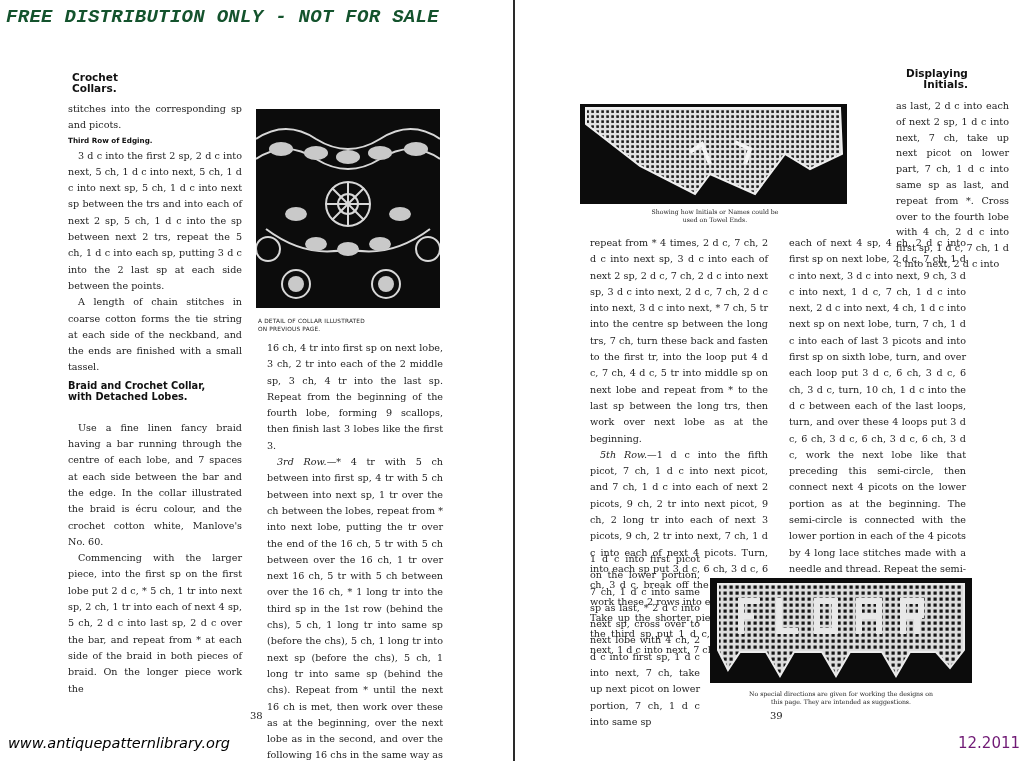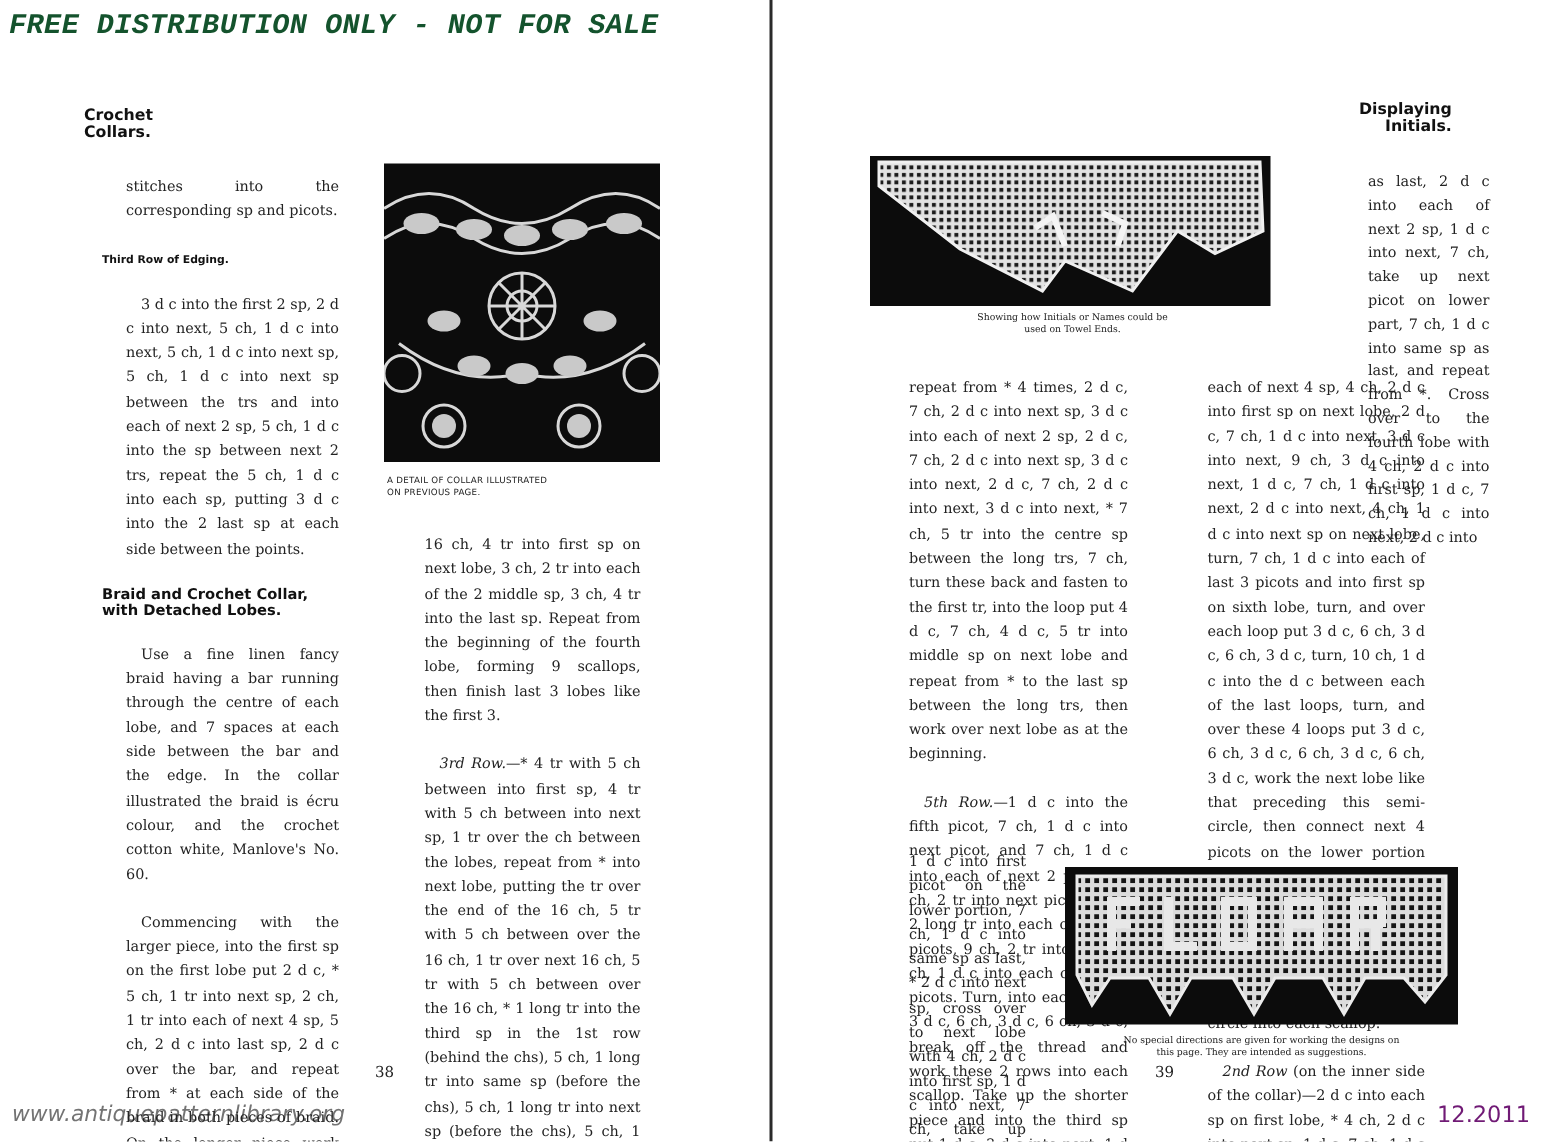--- a/index.html
+++ b/index.html
@@ -7,71 +7,72 @@
     width: 1028px; height: 761px; position: relative; overflow: hidden;
     background: #ffffff; font-family: "DejaVu Serif", serif; color: #1e1e1e;
   }
   .watermark-top {
     position: absolute; left: 6px; top: 6px;
     font-family: Liberation Mono, monospace; font-weight: bold; font-style: italic;
     font-size: 19px; color: #14532d; letter-spacing: 0.3px;
   }
   .watermark-url {
     position: absolute; left: 8px; top: 735px;
-    font-family: "DejaVu Sans", sans-serif; font-style: italic; font-size: 14.5px; color: #737373;
+    font-family: "DejaVu Sans", sans-serif; font-style: italic; font-size: 14.5px; color: #000000;
   }
   .watermark-date {
     position: absolute; left: 958px; top: 734px;
     font-family: "DejaVu Sans", sans-serif; font-size: 15px; color: #701a75;
   }
   .spine { position: absolute; left: 513px; top: 0; width: 2px; height: 761px; background: #2a2a2a; }
 
   .heading {
     position: absolute; font-family: "DejaVu Sans", sans-serif; font-weight: bold;
     font-size: 10.5px; line-height: 11px; color: #111;
   }
   .col {
     position: absolute; font-size: 9.6px; line-height: 16.3px; text-align: justify; color: #222;
   }
-  .col p { margin: 16px; }
+  .col p { margin: 0; }
   .col p.indent { text-indent: 10px; }
   .subhead {
     font-family: "DejaVu Sans", sans-serif; font-weight: bold; font-size: 7.2px; line-height: 14px; color: #111;
   }
   .subhead2 {
-    font-family: "DejaVu Sans", sans-serif; font-weight: bold; font-size: 9.8px; line-height: 11px; color: #111; margin: 4px 0 6px 0;
+    font-family: "DejaVu Sans", sans-serif; font-weight: bold; font-size: 9.8px; line-height: 11px; color: #111; margin: 4px 0 18px 0;
   }
   .caption {
     position: absolute; font-size: 6.2px; line-height: 7.5px; color: #222; text-align: center;
   }
   .caption.left { text-align: left; font-family: "DejaVu Sans", sans-serif; font-size: 5.8px; letter-spacing: 0.2px; }
   .pageno { position: absolute; font-size: 10px; color: #222; }
 
   .photo { position: absolute; background: #0c0c0c; overflow: hidden; }
   .photo svg { display: block; width: 100%; height: 100%; }
 </style>
 </head>
 <body>
 
 <div class="watermark-top">FREE DISTRIBUTION ONLY - NOT FOR SALE</div>
 <div class="watermark-url">www.antiquepatternlibrary.org</div>
 <div class="watermark-date">12.2011</div>
 
 <div class="spine"></div>
 
 <div>
-  <div class="heading" style="left:56px; top:72px;">
+  <div class="heading" style="left:72px; top:72px;">
     <div>Crochet</div>
     <div>Collars.</div>
   </div>
 
   <div class="col" style="left:68px; top:101px; width:174px;">
     <p>stitches into the corresponding sp and picots.</p>
     <div class="subhead">Third Row of Edging.</div>
     <p class="indent">3 d c into the first 2 sp, 2 d c into next, 5 ch, 1 d c into next, 5 ch, 1 d c into next sp, 5 ch, 1 d c into next sp between the trs and into each of next 2 sp, 5 ch, 1 d c into the sp between next 2 trs, repeat the 5 ch, 1 d c into each sp, putting 3 d c into the 2 last sp at each side between the points.</p>
+    <p class="indent">A length of chain stitches in coarse cotton forms the tie string at each side of the neckband, and the ends are finished with a small tassel.</p>
     <div class="subhead2">
       <div>Braid and Crochet Collar,</div>
       <div>with Detached Lobes.</div>
     </div>
     <p class="indent">Use a fine linen fancy braid having a bar running through the centre of each lobe, and 7 spaces at each side between the bar and the edge. In the collar illustrated the braid is écru colour, and the crochet cotton white, Manlove's No. 60.</p>
     <p class="indent">Commencing with the larger piece, into the first sp on the first lobe put 2 d c, * 5 ch, 1 tr into next sp, 2 ch, 1 tr into each of next 4 sp, 5 ch, 2 d c into last sp, 2 d c over the bar, and repeat from * at each side of the braid in both pieces of braid. On the longer piece work the</p>
 
   </div>
 
   <div class="photo" style="left:256px; top:109px; width:184px; height:199px;">

